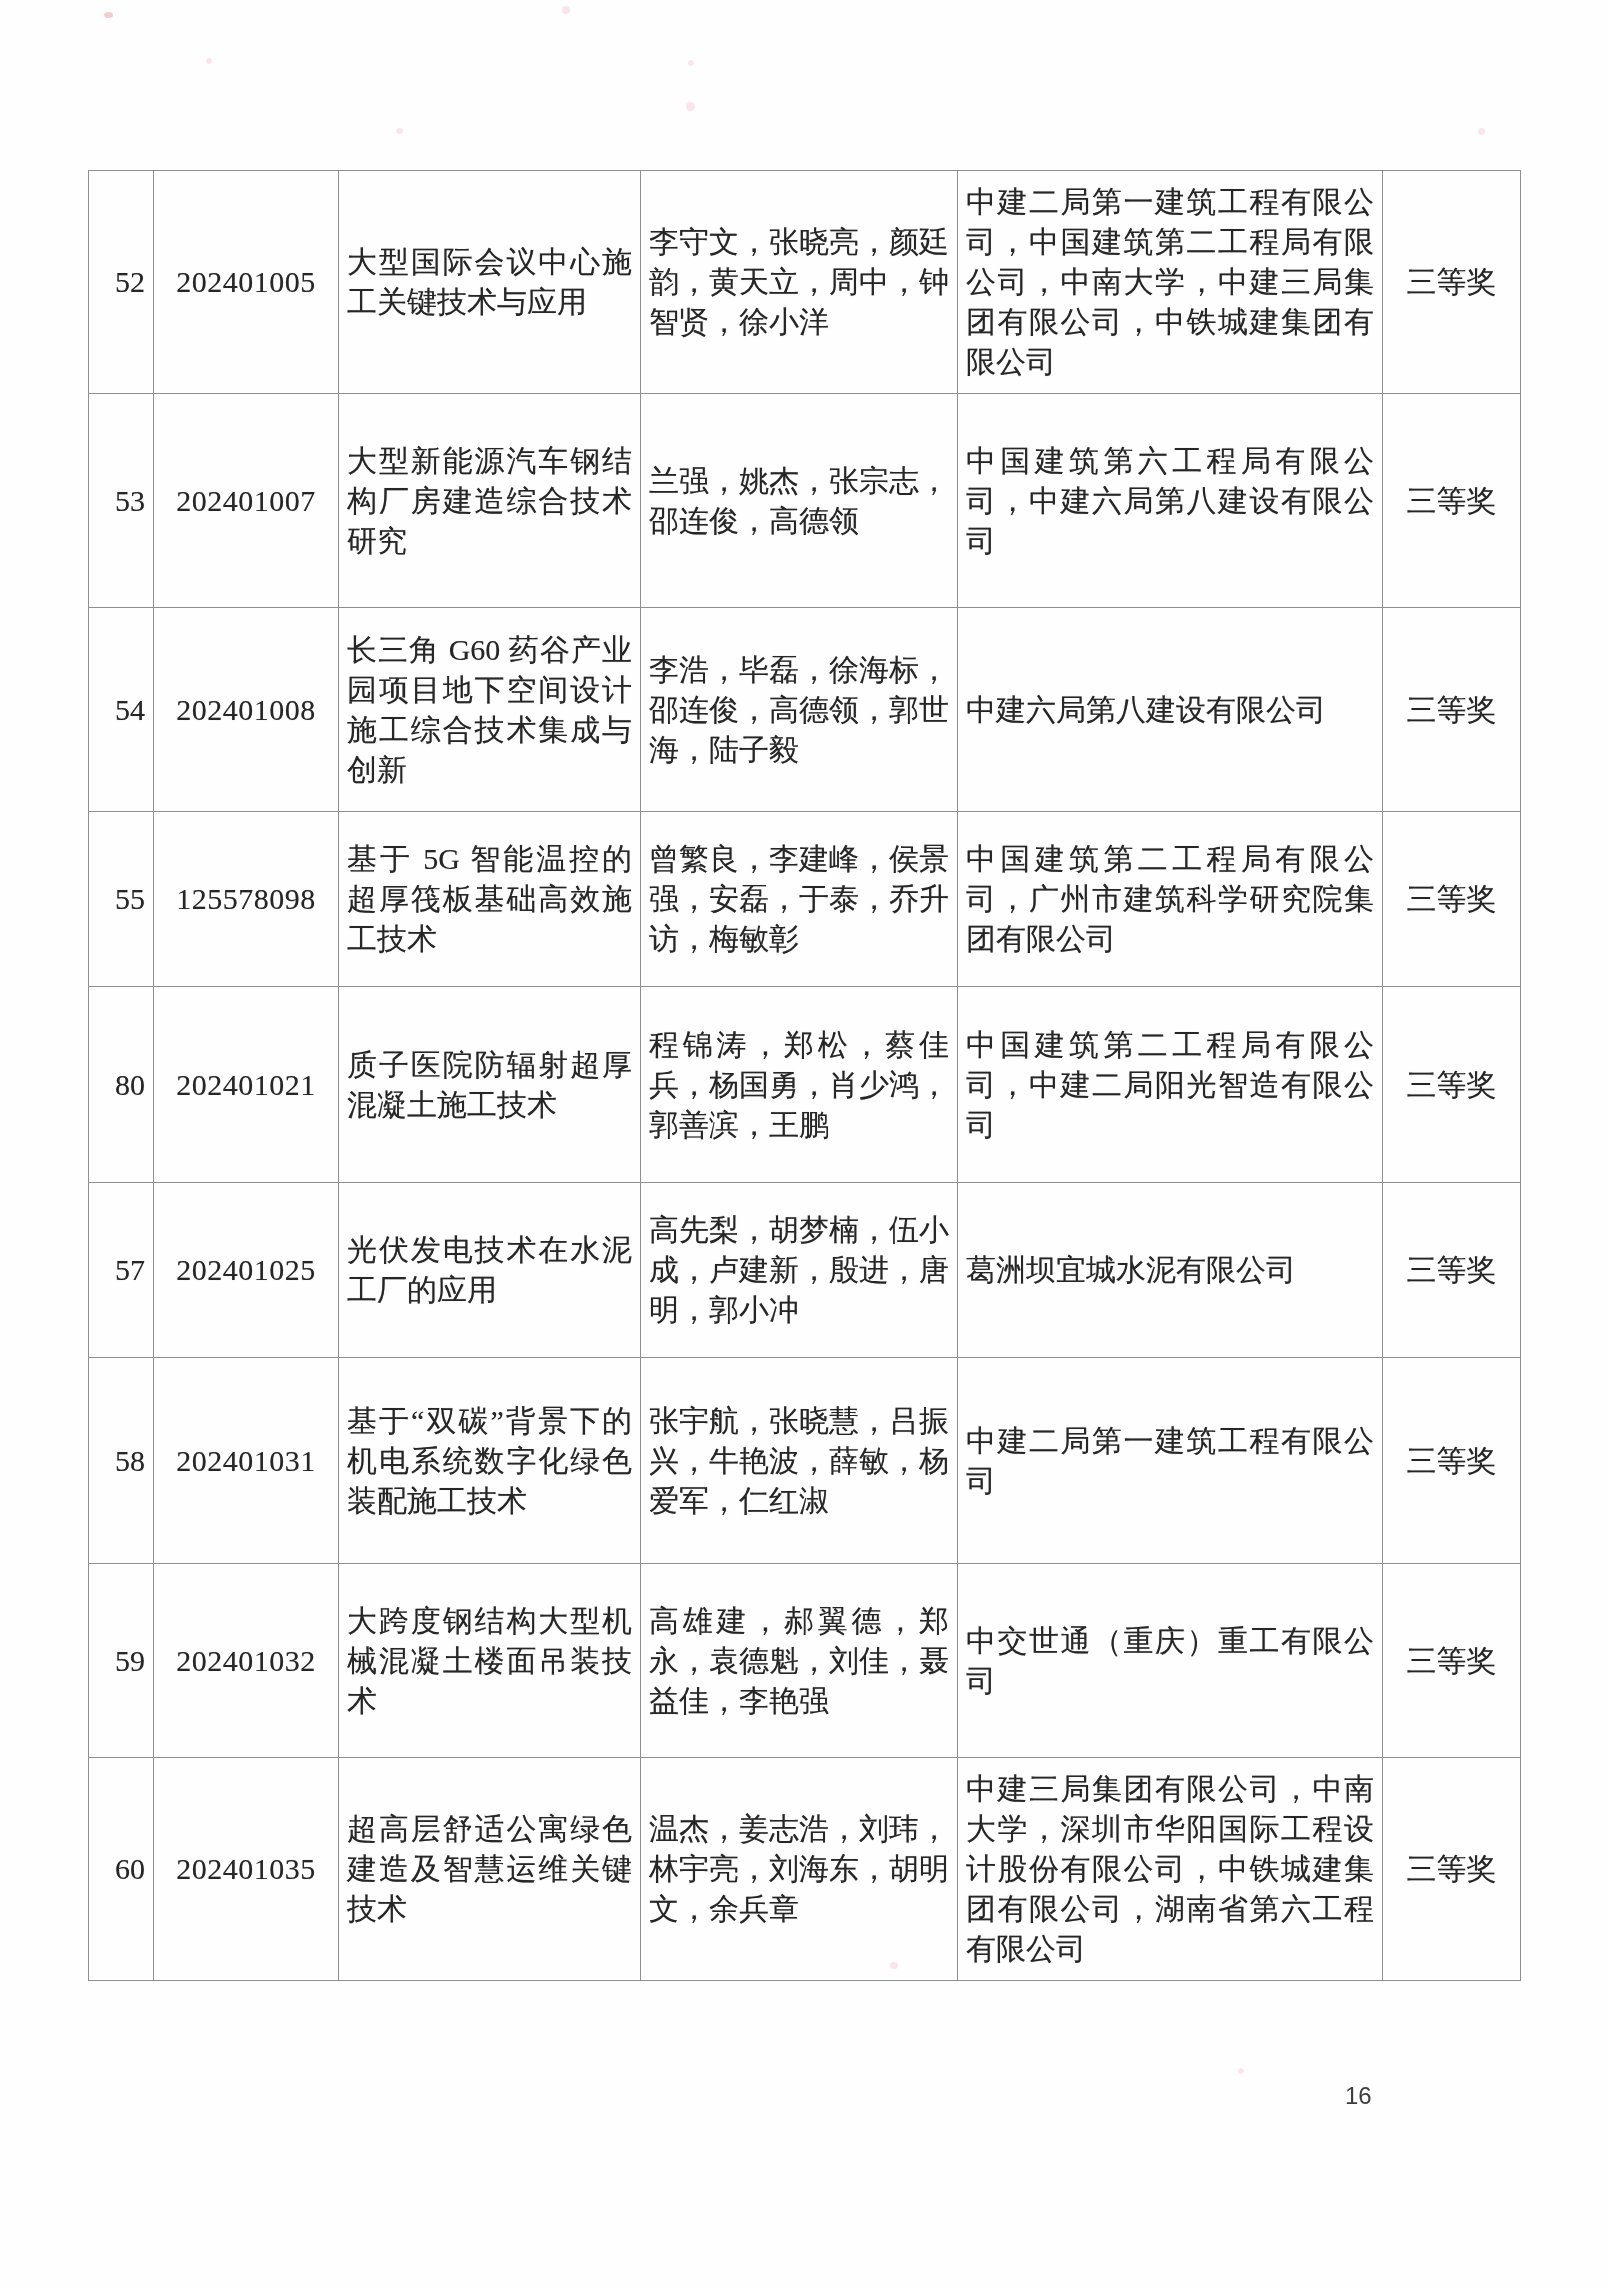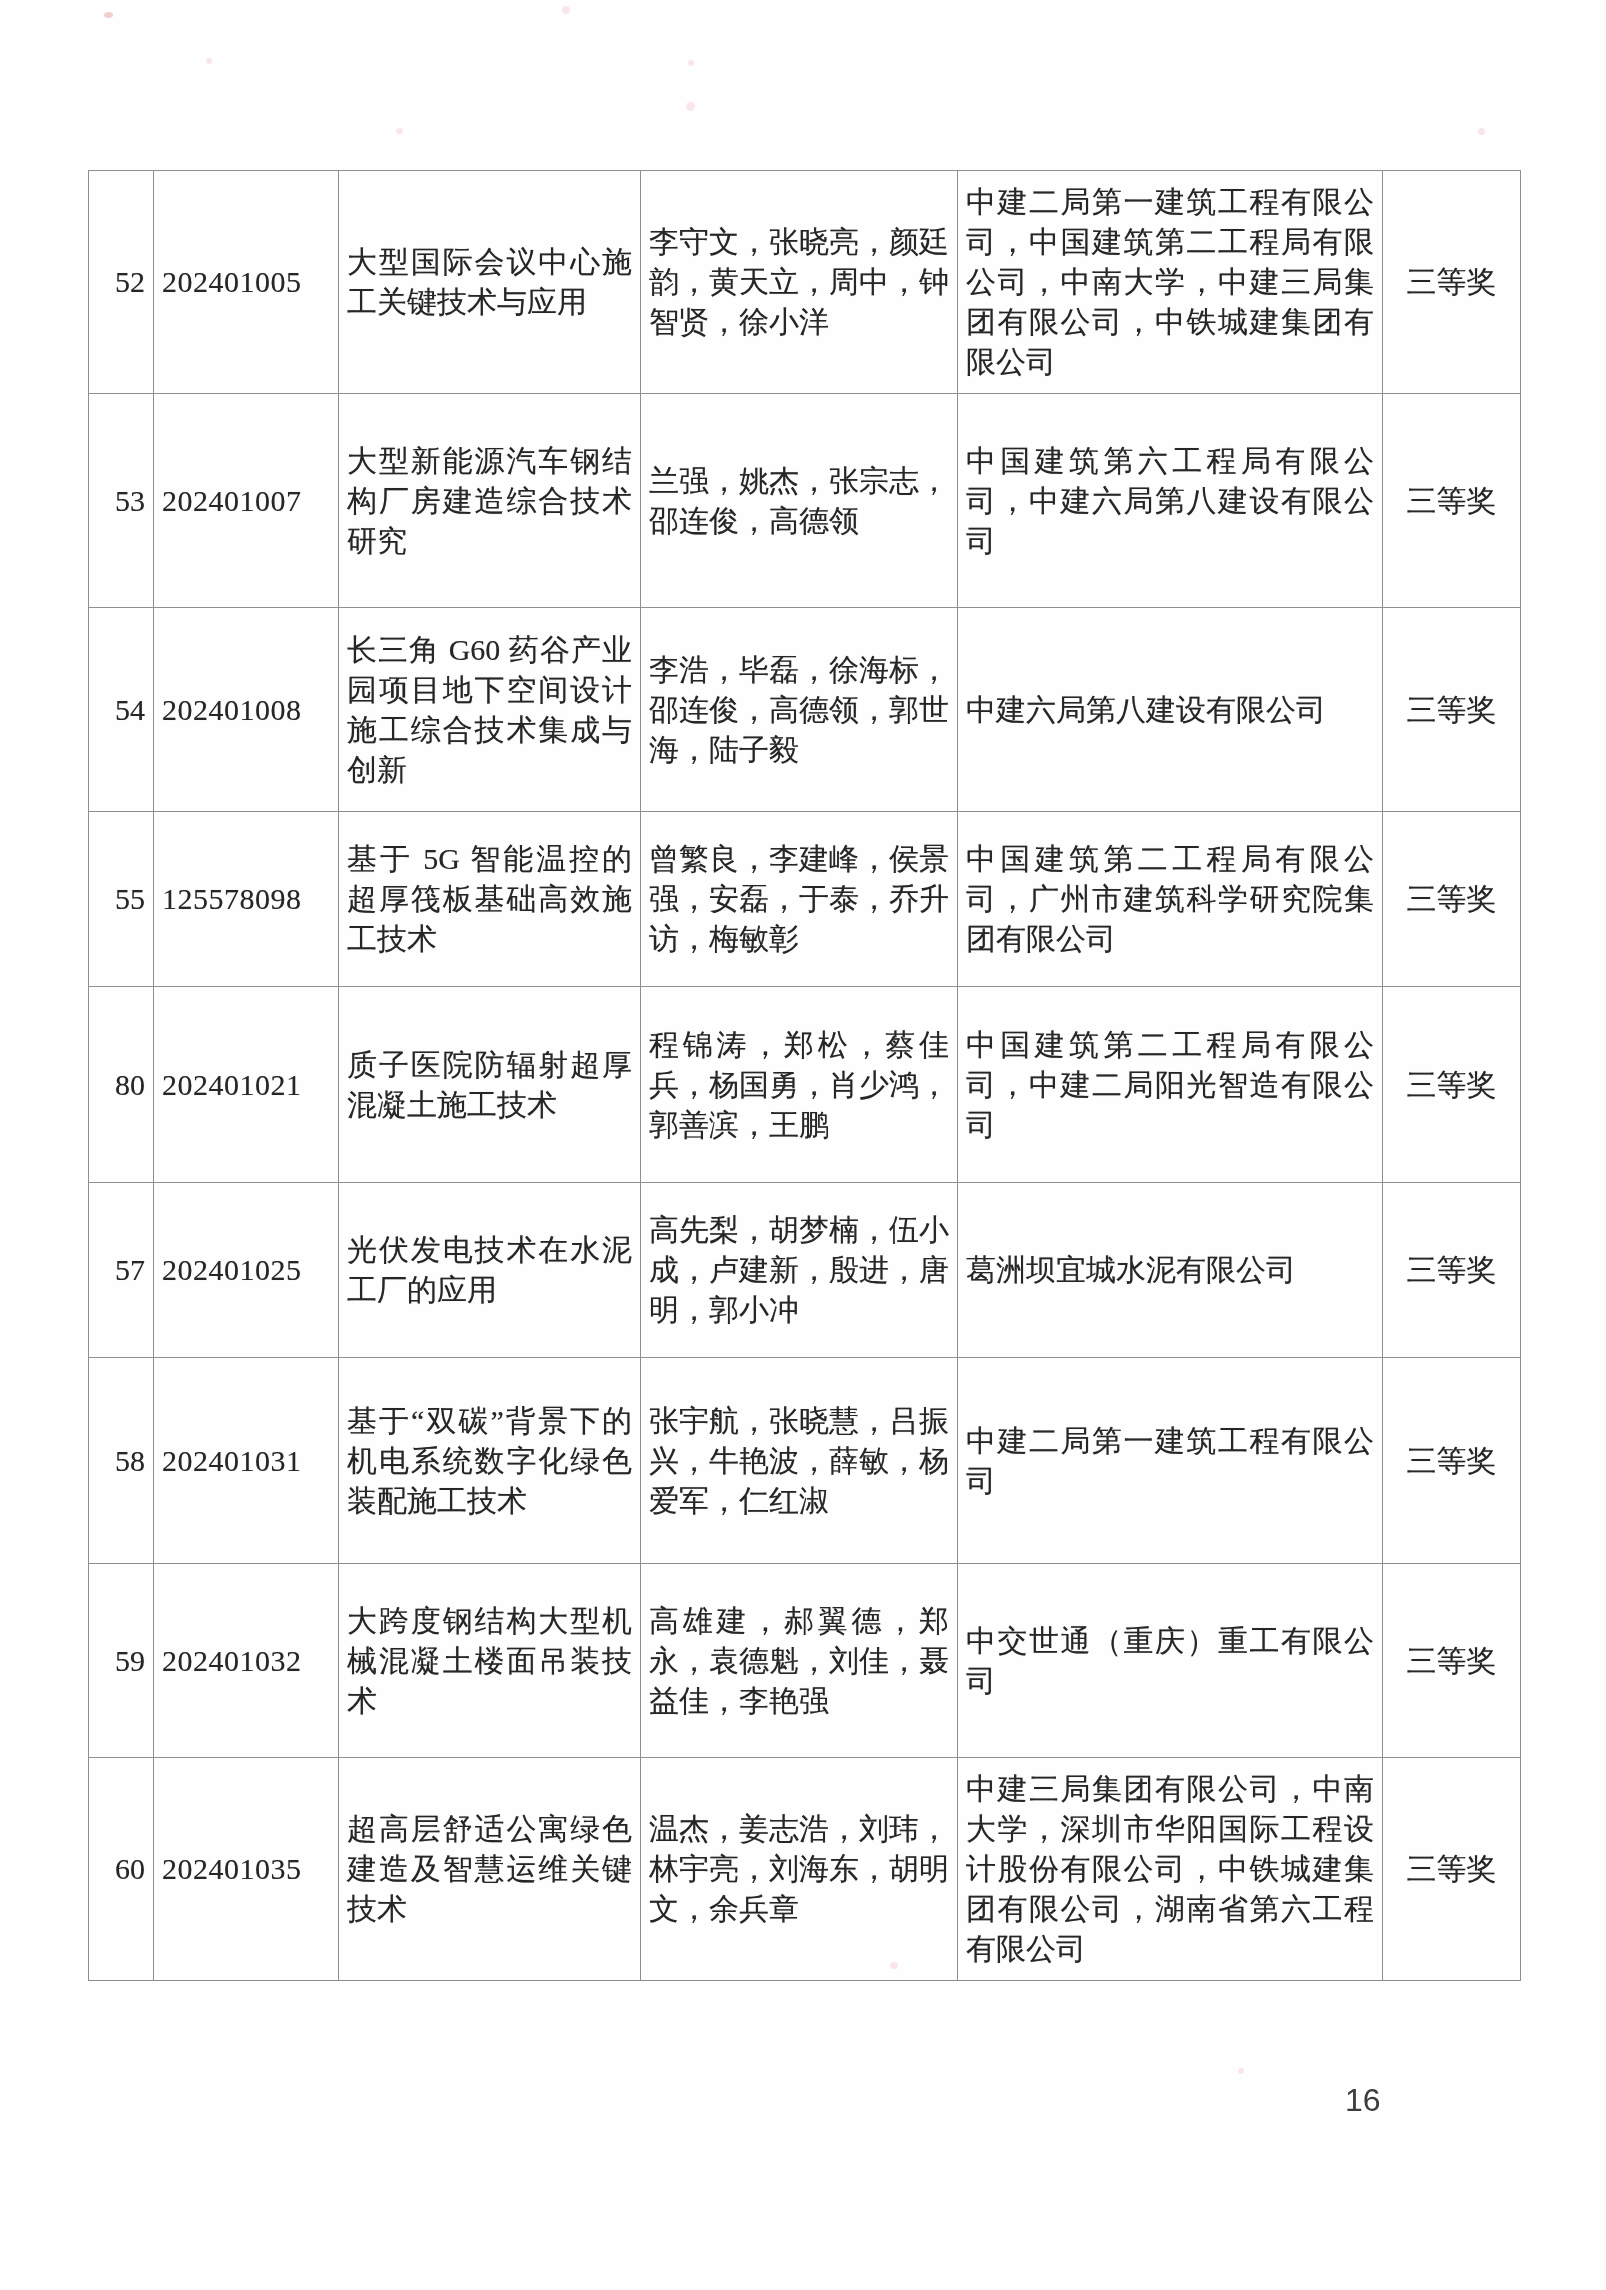--- a/index.html
+++ b/index.html
@@ -28,21 +28,21 @@
     line-height:40px;
     text-shadow:0 0 0.7px rgba(50,50,50,0.45);
   }
   table.awards td{
     border:1px solid #8f8f8f;
     vertical-align:middle;
     padding:10px 8px;
     word-break:break-all;
   }
   td.col-seq{ text-align:right; }
-  td.col-id{ letter-spacing:0.5px; }
+  td.col-id{ text-align:center; letter-spacing:0.5px; }
   td.col-title{
     padding:10px 33px;
     text-align:justify;
     text-justify:inter-character;
   }
   td.col-people{
     padding:10px 15px;
     text-align:justify;
     text-justify:inter-character;
   }
@@ -53,21 +53,21 @@
     font-family:Liberation Serif, serif;
   }
   td.col-award{ text-align:center;margin-top:44px; }
 
   
   .page-number{
     position:absolute;
     left:1345px;
     top:2082px;
     font-family:"Liberation Sans","DejaVu Sans",sans-serif;
-    font-size:32px;
+    font-size:24px;
     color:#3d3d3d;
   }
 
   
   .speck{
     position:absolute;
     border-radius:50%;
     pointer-events:none;
   }
   .speck.pink{ background:rgba(238,140,165,0.22); }

